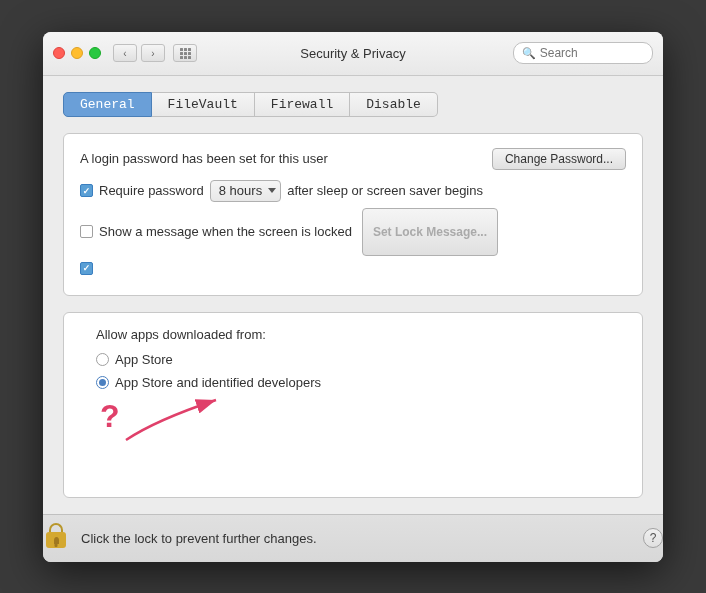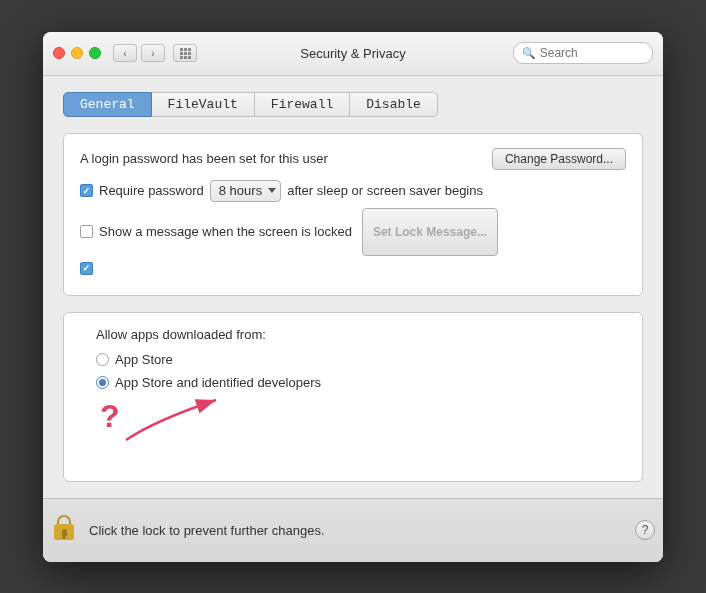--- a/index.html
+++ b/index.html
@@ -272,26 +272,26 @@
       background: #4a7fc0;
     }
     .question-mark {
       font-size: 32px;
       color: #e0406a;
       font-weight: bold;
       margin-top: 4px;
       margin-left: 4px;
     }
     .footer {
-      height: 64px;
+      height: 48px;
       background: linear-gradient(to bottom, #e0e0e0, #d8d8d8);
       border-top: 1px solid #c0c0c0;
       display: flex;
       align-items: center;
-      padding: 0 8px;
+      padding: 0 0;
       gap: 12px;
     }
     .lock-icon {
       width: 26px;
       height: 30px;
       display: flex;
       flex-direction: column;
       align-items: center;
     }
     .lock-shackle {

